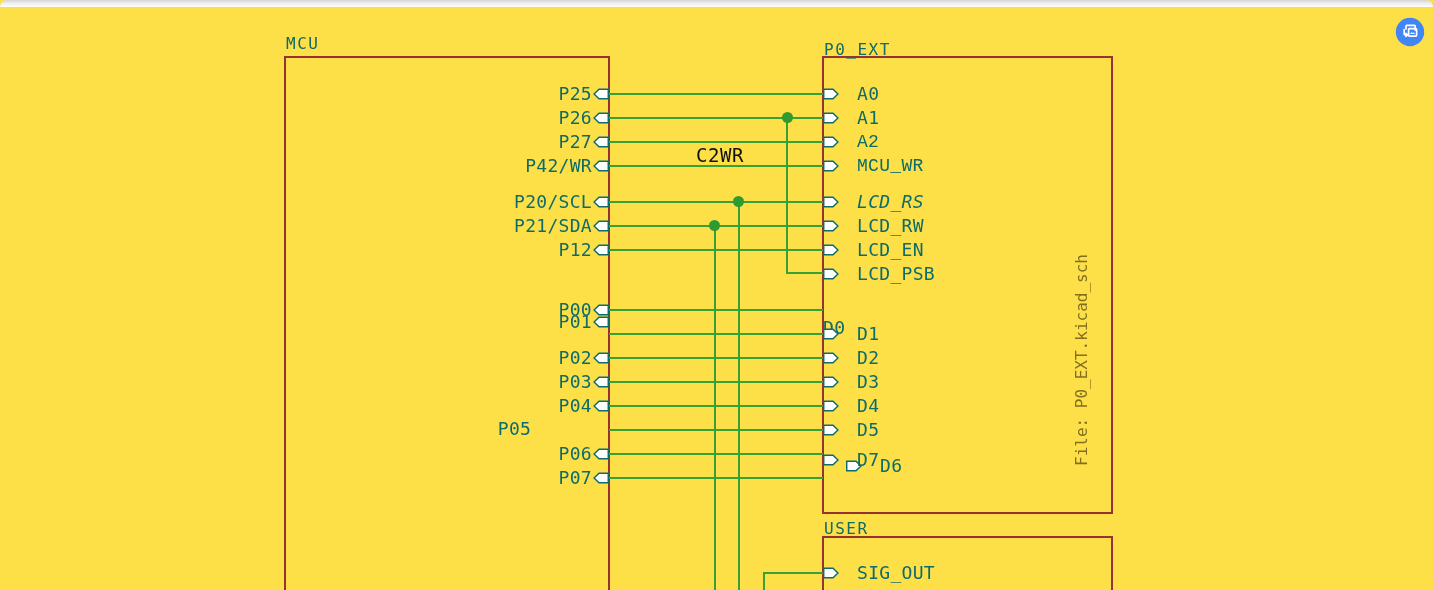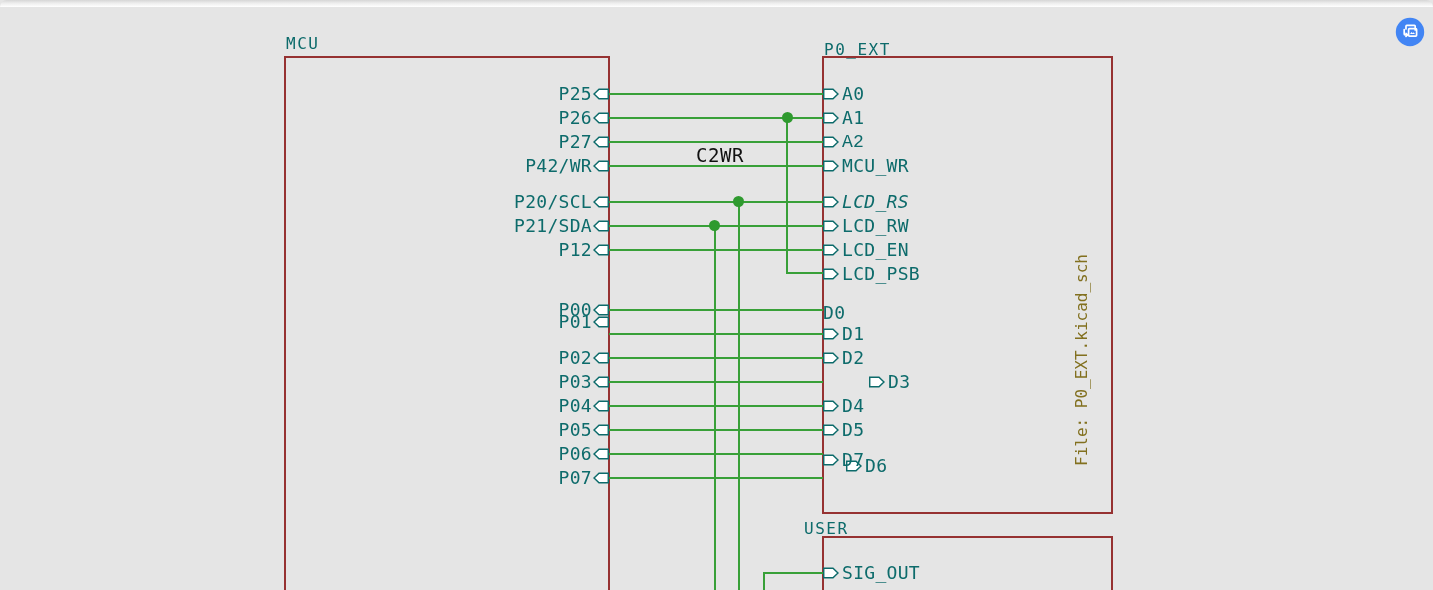--- a/index.html
+++ b/index.html
@@ -1,17 +1,17 @@
 <!DOCTYPE html>
 <html><head>
 <meta charset="utf-8">
 <style>
   html,body{margin:0;padding:0;background:#ffffff;}
   .canvas{
-    position:relative;width:1433px;height:590px;background:#e5e5e5;
+    position:relative;width:1433px;height:590px;background:#fde047;
     overflow:hidden;font-family:"DejaVu Sans Mono", monospace;
   }
   .top-edge{
     position:absolute;top:0;left:0;width:1433px;height:7px;
     background:linear-gradient(#d6d6d6 0%, #ededed 45%, #ffffff 100%);
     border-radius:10px 10px 0 0;
   }
   .sheet{
     position:absolute;border:2px solid #963232;box-sizing:border-box;background:transparent;
   }
@@ -20,21 +20,21 @@
   }
   .wh{position:absolute;height:2px;background:#38a038;}
   .wv{position:absolute;width:2px;background:#38a038;}
   .junction{position:absolute;width:11px;height:11px;border-radius:50%;background:#2f9a2f;}
   .lpin{
     position:absolute;left:420px;width:189px;height:12px;
     display:flex;align-items:center;justify-content:flex-end;gap:1px;
   }
   .rpin{
     position:absolute;left:823px;height:12px;
-    display:flex;align-items:flex-end;gap:3px;
+    display:flex;align-items:flex-end;gap:18px;
   }
   .plabel{
     color:#0d6b6b;font-size:18px;letter-spacing:0.3px;line-height:12px;white-space:pre;
   }
   .net-label{
     position:absolute;left:670px;top:144px;width:100px;text-align:center;
     color:#111111;font-size:19px;letter-spacing:0.5px;
   }
   .file-label{
     position:absolute;left:953px;top:349px;width:260px;height:22px;
@@ -52,21 +52,21 @@
 
 <div class="canvas">
   <div class="top-edge"></div>
 
   <div class="sheet" style="left:284px;top:56px;width:326px;height:600px;"></div>
   <div class="sheet" style="left:822px;top:56px;width:291px;height:458px;"></div>
   <div class="sheet" style="left:822px;top:536px;width:291px;height:100px;"></div>
 
   <div class="sheet-name" style="left:286px;top:34px;">MCU</div>
   <div class="sheet-name" style="left:824px;top:40px;">P0_EXT</div>
-  <div class="sheet-name" style="left:804px;top:519px;">USER</div>
+  <div class="sheet-name" style="left:824px;top:519px;">USER</div>
 
   <div class="file-label">File: P0_EXT.kicad_sch</div>
 
   <div class="net-label">C2WR</div>
 
   <div class="wh" style="left:609px;top:93px;width:214px;"></div>
   <div class="wh" style="left:609px;top:117px;width:214px;"></div>
   <div class="wh" style="left:609px;top:141px;width:214px;"></div>
   <div class="wh" style="left:609px;top:165px;width:214px;"></div>
   <div class="wh" style="left:609px;top:201px;width:214px;"></div>
@@ -159,21 +159,21 @@
       <svg class="pin-svg" width="16" height="12" viewBox="0 0 16 12">
         <path d="M15.3 1.2 H6 L1 6 L6 10.8 H15.3 Z" fill="#ffffff" stroke="#0d6b6b" stroke-width="1.5"></path>
       </svg>
     </div>
   <div class="lpin" style="top:400px;">
       <span class="plabel">P04</span>
       <svg class="pin-svg" width="16" height="12" viewBox="0 0 16 12">
         <path d="M15.3 1.2 H6 L1 6 L6 10.8 H15.3 Z" fill="#ffffff" stroke="#0d6b6b" stroke-width="1.5"></path>
       </svg>
     </div>
-  <div class="lpin" style="top:424px;">
+  <div class="lpin" style="top:424px;flex-direction:column;">
       <span class="plabel">P05</span>
       <svg class="pin-svg" width="16" height="12" viewBox="0 0 16 12">
         <path d="M15.3 1.2 H6 L1 6 L6 10.8 H15.3 Z" fill="#ffffff" stroke="#0d6b6b" stroke-width="1.5"></path>
       </svg>
     </div>
   <div class="lpin" style="top:448px;">
       <span class="plabel">P06</span>
       <svg class="pin-svg" width="16" height="12" viewBox="0 0 16 12">
         <path d="M15.3 1.2 H6 L1 6 L6 10.8 H15.3 Z" fill="#ffffff" stroke="#0d6b6b" stroke-width="1.5"></path>
       </svg>
@@ -196,21 +196,21 @@
         <path d="M0.7 1.2 H10 L15 6 L10 10.8 H0.7 Z" fill="#ffffff" stroke="#0d6b6b" stroke-width="1.5"></path>
       </svg>
       <span class="plabel">A1</span>
     </div>
   <div class="rpin" style="top:136px;font-family:Liberation Mono, monospace;">
       <svg class="pin-svg" width="16" height="12" viewBox="0 0 16 12">
         <path d="M0.7 1.2 H10 L15 6 L10 10.8 H0.7 Z" fill="#ffffff" stroke="#0d6b6b" stroke-width="1.5"></path>
       </svg>
       <span class="plabel">A2</span>
     </div>
-  <div class="rpin" style="top:160px;">
+  <div class="rpin" style="top:160px;font-family:Liberation Mono, monospace;">
       <svg class="pin-svg" width="16" height="12" viewBox="0 0 16 12">
         <path d="M0.7 1.2 H10 L15 6 L10 10.8 H0.7 Z" fill="#ffffff" stroke="#0d6b6b" stroke-width="1.5"></path>
       </svg>
       <span class="plabel">MCU_WR</span>
     </div>
   <div class="rpin" style="top:196px;font-style:italic;">
       <svg class="pin-svg" width="16" height="12" viewBox="0 0 16 12">
         <path d="M0.7 1.2 H10 L15 6 L10 10.8 H0.7 Z" fill="#ffffff" stroke="#0d6b6b" stroke-width="1.5"></path>
       </svg>
       <span class="plabel">LCD_RS</span>
@@ -244,21 +244,21 @@
         <path d="M0.7 1.2 H10 L15 6 L10 10.8 H0.7 Z" fill="#ffffff" stroke="#0d6b6b" stroke-width="1.5"></path>
       </svg>
       <span class="plabel">D1</span>
     </div>
   <div class="rpin" style="top:352px;">
       <svg class="pin-svg" width="16" height="12" viewBox="0 0 16 12">
         <path d="M0.7 1.2 H10 L15 6 L10 10.8 H0.7 Z" fill="#ffffff" stroke="#0d6b6b" stroke-width="1.5"></path>
       </svg>
       <span class="plabel">D2</span>
     </div>
-  <div class="rpin" style="top:376px;padding-left:46px;">
+  <div class="rpin" style="top:376px;">
       <svg class="pin-svg" width="16" height="12" viewBox="0 0 16 12">
         <path d="M0.7 1.2 H10 L15 6 L10 10.8 H0.7 Z" fill="#ffffff" stroke="#0d6b6b" stroke-width="1.5"></path>
       </svg>
       <span class="plabel">D3</span>
     </div>
   <div class="rpin" style="top:400px;">
       <svg class="pin-svg" width="16" height="12" viewBox="0 0 16 12">
         <path d="M0.7 1.2 H10 L15 6 L10 10.8 H0.7 Z" fill="#ffffff" stroke="#0d6b6b" stroke-width="1.5"></path>
       </svg>
       <span class="plabel">D4</span>

